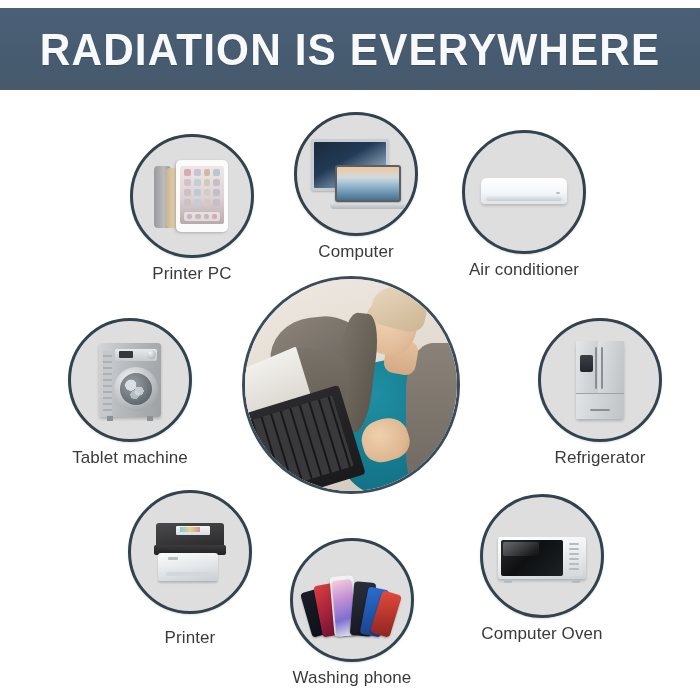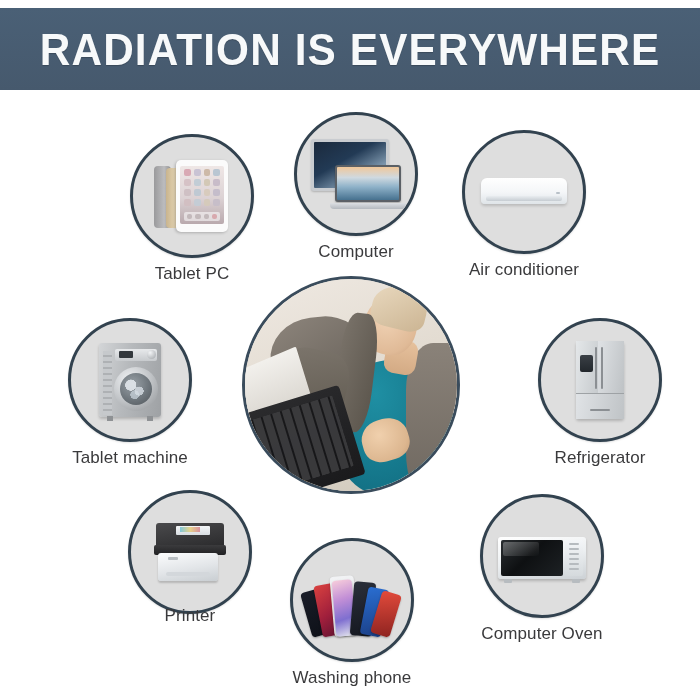--- a/index.html
+++ b/index.html
@@ -493,21 +493,21 @@
                   <i></i>
                   <i></i>
                   <i></i>
                   <i style="background:#d8a9ae"></i>
                 </div>
             </div>
           </div>
         </div>
       </div>
     </div>
-    <div class="caption" style="left:-20px; top:130px; width:164px;">Tablet PC</div>
+    <div class="caption" style="left:-20px; top:130px; width:164px;">Printer PC</div>
   </div>
 
   <div class="node" style="left:294px; top:112px;">
     <div class="bubble" style="left:0; top:0; width:124px; height:124px;">
       <div class="bubble-inner">
         <div class="dev" style="width:94px;height:78px;">
           <div class="mon">
               <div class="mon-screen"></div>
             </div>
           <div class="mon-stand"></div>
@@ -589,21 +589,21 @@
             <div class="pr-paper-c"></div>
             <div class="pr-mid"></div>
             <div class="pr-body">
               <div class="pr-btn"></div>
               <div class="pr-tray"></div>
             </div>
           </div>
         </div>
       </div>
     </div>
-    <div class="caption" style="left:-18px; top:116px; width:160px;">Printer</div>
+    <div class="caption" style="left:-18px; top:138px; width:160px;">Printer</div>
   </div>
 
   <div class="node" style="left:290px; top:538px;">
     <div class="bubble" style="left:0; top:0; width:124px; height:124px;">
       <div class="bubble-inner">
         <div class="dev mp" style="position:relative; left:0; top:0; width:96px; height:72px;">
           <div class="phone" style="left:2px;  width:20px; height:46px; transform:rotate(-16deg); background:linear-gradient(160deg,#1a1d28,#0d1017);"></div>
           <div class="phone" style="left:14px; width:22px; height:52px; transform:rotate(-11deg); background:linear-gradient(150deg,#d9413f,#a01f3c 55%,#5d1230);"></div>
           <div class="phone" style="left:28px; width:24px; height:60px; transform:rotate(-5deg);  background:linear-gradient(170deg,#f2f3f5,#dcdde0);"></div>
           <div class="phone" style="left:30px; width:20px; height:56px; transform:rotate(-5deg);  background:linear-gradient(165deg,#f7cddb 0%,#c28fd6 35%,#7f6fd0 68%,#e7e9ee 100%);"></div>

